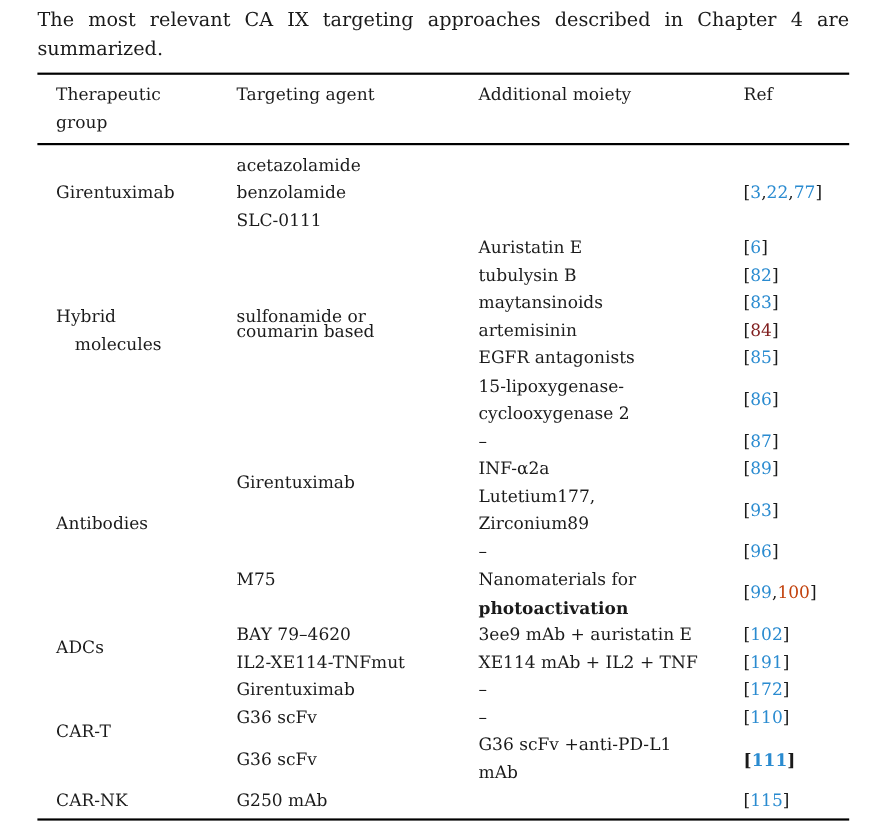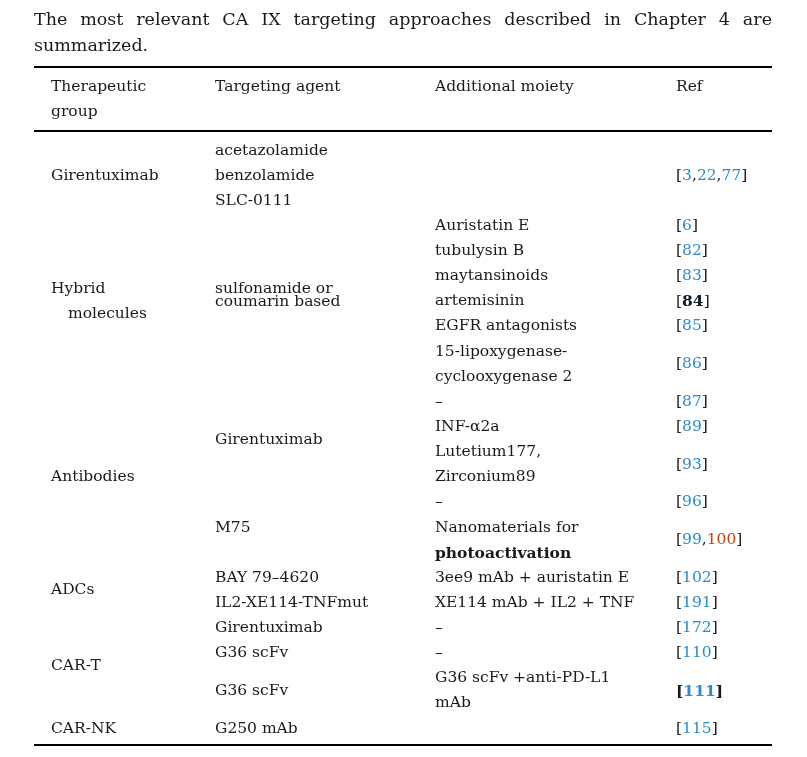--- a/index.html
+++ b/index.html
@@ -52,21 +52,21 @@
 <div class="t c2" style="top:276px;">sulfonamide or</div>
 <div class="t c2" style="top:289px;">coumarin based</div>
 
 <div class="t c3" style="top:213px;">Auristatin E</div>
 <div class="t c4 ref" style="top:213px;">[<a href="#" style="color: rgb(42, 139, 208);">6</a>]</div>
 <div class="t c3" style="top:238px;">tubulysin B</div>
 <div class="t c4 ref" style="top:238px;">[<a href="#" style="color: rgb(42, 139, 208);">82</a>]</div>
 <div class="t c3" style="top:263px;">maytansinoids</div>
 <div class="t c4 ref" style="top:263px;">[<a href="#" style="color: rgb(42, 139, 208);">83</a>]</div>
 <div class="t c3" style="top:288px;">artemisinin</div>
-<div class="t c4 ref" style="top:288px;">[<a href="#" style="color: #0f172a; font-weight: bold;">84</a>]</div>
+<div class="t c4 ref" style="top:288px;">[<a href="#" style="color: #7f1d1d;">84</a>]</div>
 <div class="t c3" style="top:313px;">EGFR antagonists</div>
 <div class="t c4 ref" style="top:313px;">[<a href="#" style="color: rgb(42, 139, 208);">85</a>]</div>
 <div class="t c3" style="top:339px;">15-lipoxygenase-</div>
 <div class="t c3" style="top:364px;">cyclooxygenase 2</div>
 <div class="t c4 ref" style="top:351px;">[<a href="#" style="color: rgb(42, 139, 208);">86</a>]</div>
 
 <div class="t c1" style="top:464px;">Antibodies</div>
 <div class="t c2" style="top:427px;">Girentuximab</div>
 <div class="t c3" style="top:389px;">–</div>
 <div class="t c4 ref" style="top:389px;">[<a href="#" style="color: rgb(42, 139, 208); text-align: right;">87</a>]</div>

